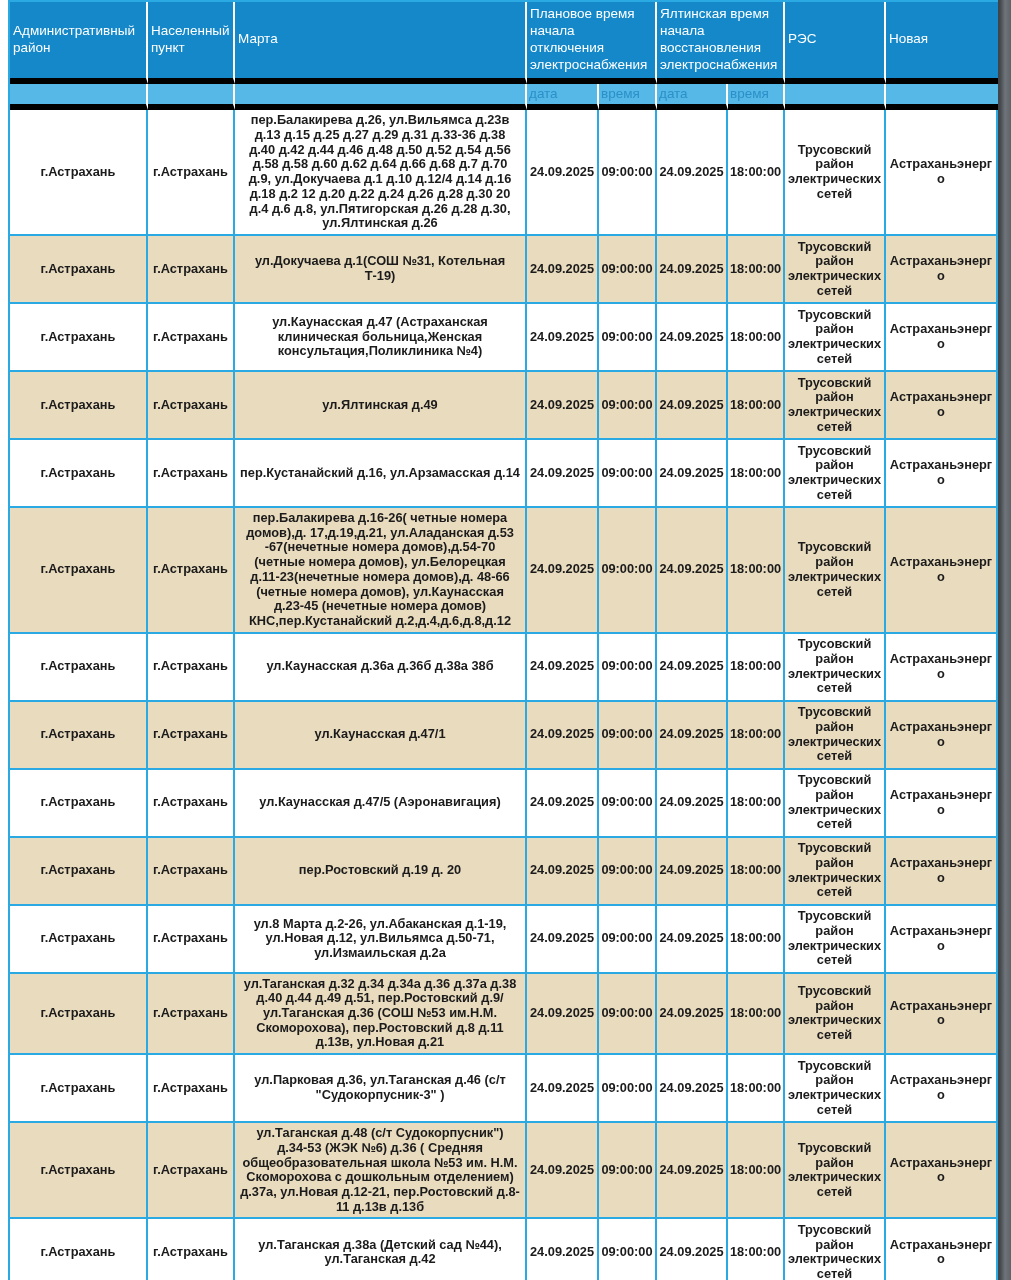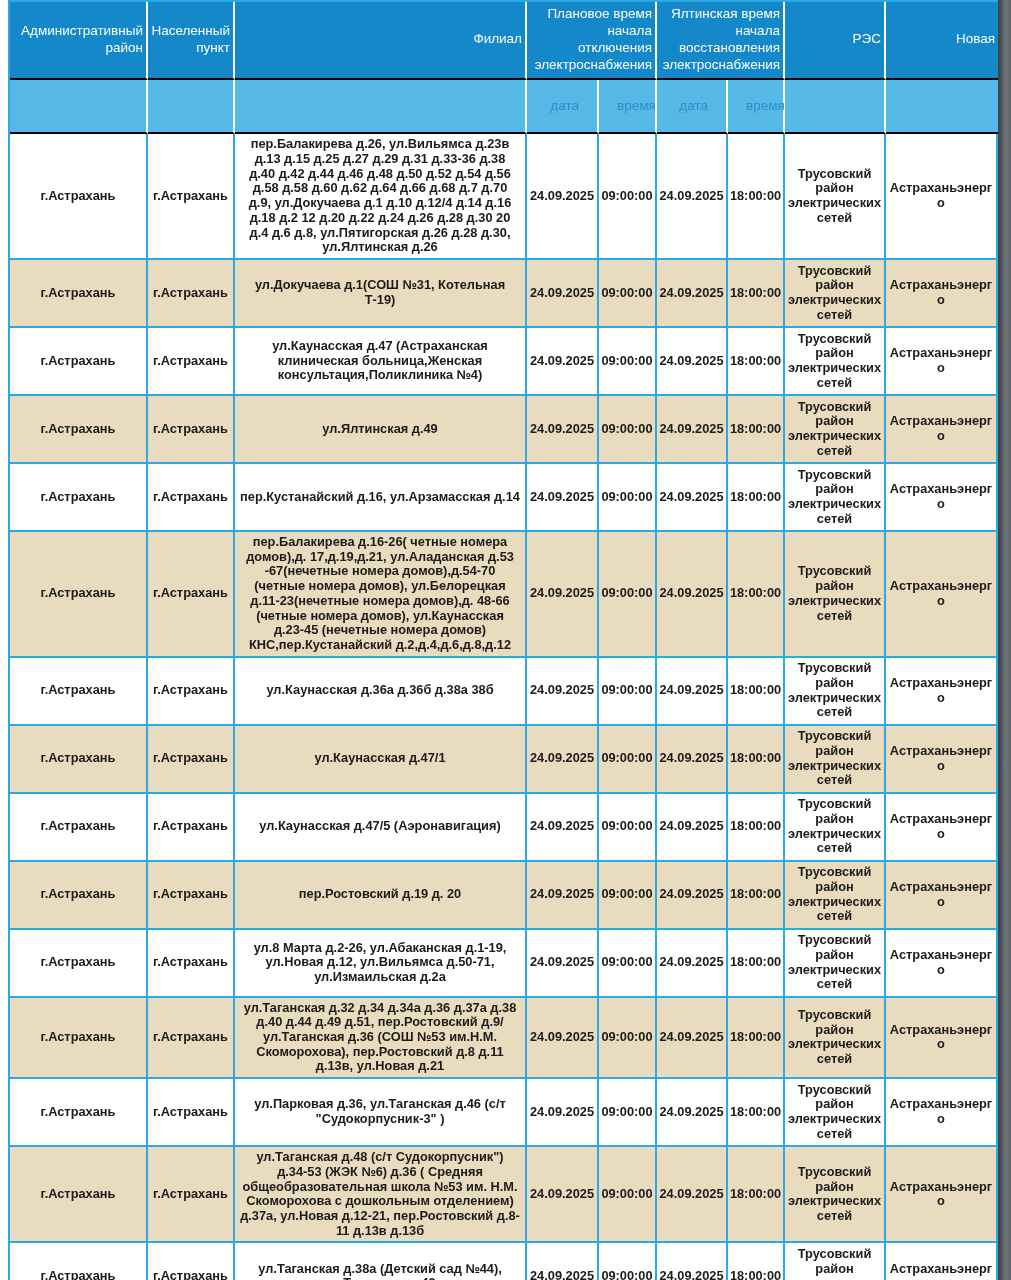--- a/index.html
+++ b/index.html
@@ -26,28 +26,28 @@
   }
   table{border-collapse:separate;border-spacing:0;table-layout:fixed;width:988px;}
   
   col.c1{width:138px}col.c2{width:87px}col.c3{width:292px}
   col.c4{width:72px}col.c5{width:58px}col.c6{width:71px}
   col.c7{width:57px}col.c8{width:101px}col.c9{width:112px}
 
   thead th{
     background:var(--header-bg);color:var(--header-text);
     font-weight:400;font-size:13.5px;line-height:1.25;
-    text-align:right;vertical-align:middle;
-    border-right:2px solid #fff;border-bottom:2px solid #000000;
+    text-align:left;vertical-align:middle;
+    border-right:2px solid #fff;border-bottom:6px solid #000000;
     padding:4px 3px;box-sizing:border-box;
   }
   thead tr.head-main th{height:67px;}
   thead tr.head-sub th{
     background:var(--subhead-bg);color:var(--subhead-text);
-    height:17px;padding:18px;font-size:13.5px;
+    height:17px;padding:2px;font-size:13.5px;
   }
   thead th:last-child{border-right:0;}
 
   tbody td{
     background:var(--row-bg);color:var(--body-text);
     font-size:12.8px;font-weight:600;line-height:1.15;
     text-align:center;vertical-align:middle;
     border-right:2px solid var(--border-blue);
     border-bottom:2px solid var(--border-blue);
     padding:3px 5px;height:60px;box-sizing:content-box;
@@ -75,21 +75,21 @@
           <col class="c5">
           <col class="c6">
         <col class="c7">
           <col class="c8">
           <col class="c9">
       </colgroup>
       <thead>
         <tr class="head-main">
           <th>Административный район</th>
           <th>Населенный пункт</th>
-          <th>Филиал</th>
+          <th>Марта</th>
           <th colspan="2">Плановое время начала отключения электроснабжения</th>
           <th colspan="2">Ялтинская время начала восстановления электроснабжения</th>
           <th>РЭС</th>
           <th>Новая</th>
         </tr>
         <tr class="head-sub">
           <th></th>
           <th></th>
           <th></th>
           <th>дата</th>

